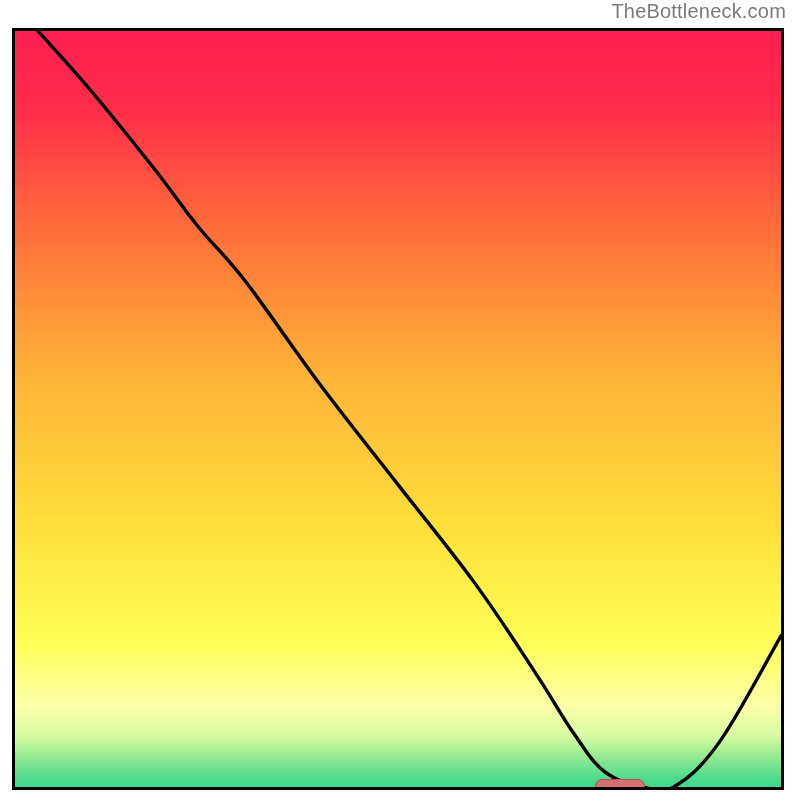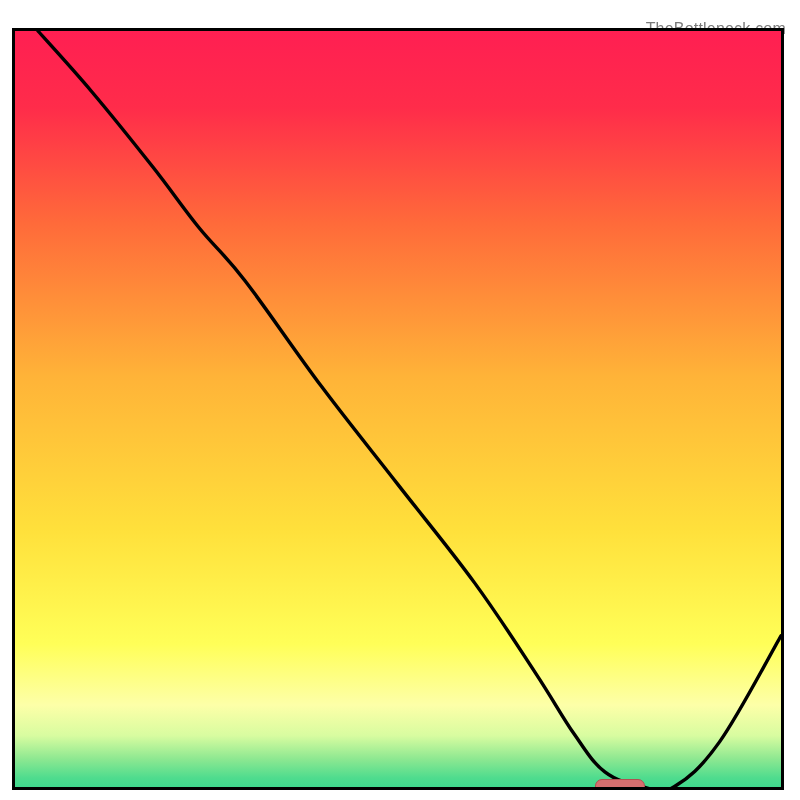--- a/index.html
+++ b/index.html
@@ -36,24 +36,24 @@
     position: absolute;
     width: 48px;
     height: 14px;
     border-radius: 7px;
     background: #d66f6f;
     border: 1px solid #b05050;
     transform: translate(-50%, -50%);
   }
   .watermark {
     position: absolute;
-    top: 20px;
+    top: 0;
     right: 14px;
     color: #7a7a7a;
-    font-size: 16px;
+    font-size: 20px;
     font-weight: 500;
     letter-spacing: 0.2px;
     user-select: none;
   }
 </style>
 </head>
 <body>
 
 <div class="watermark">TheBottleneck.com</div>
 

